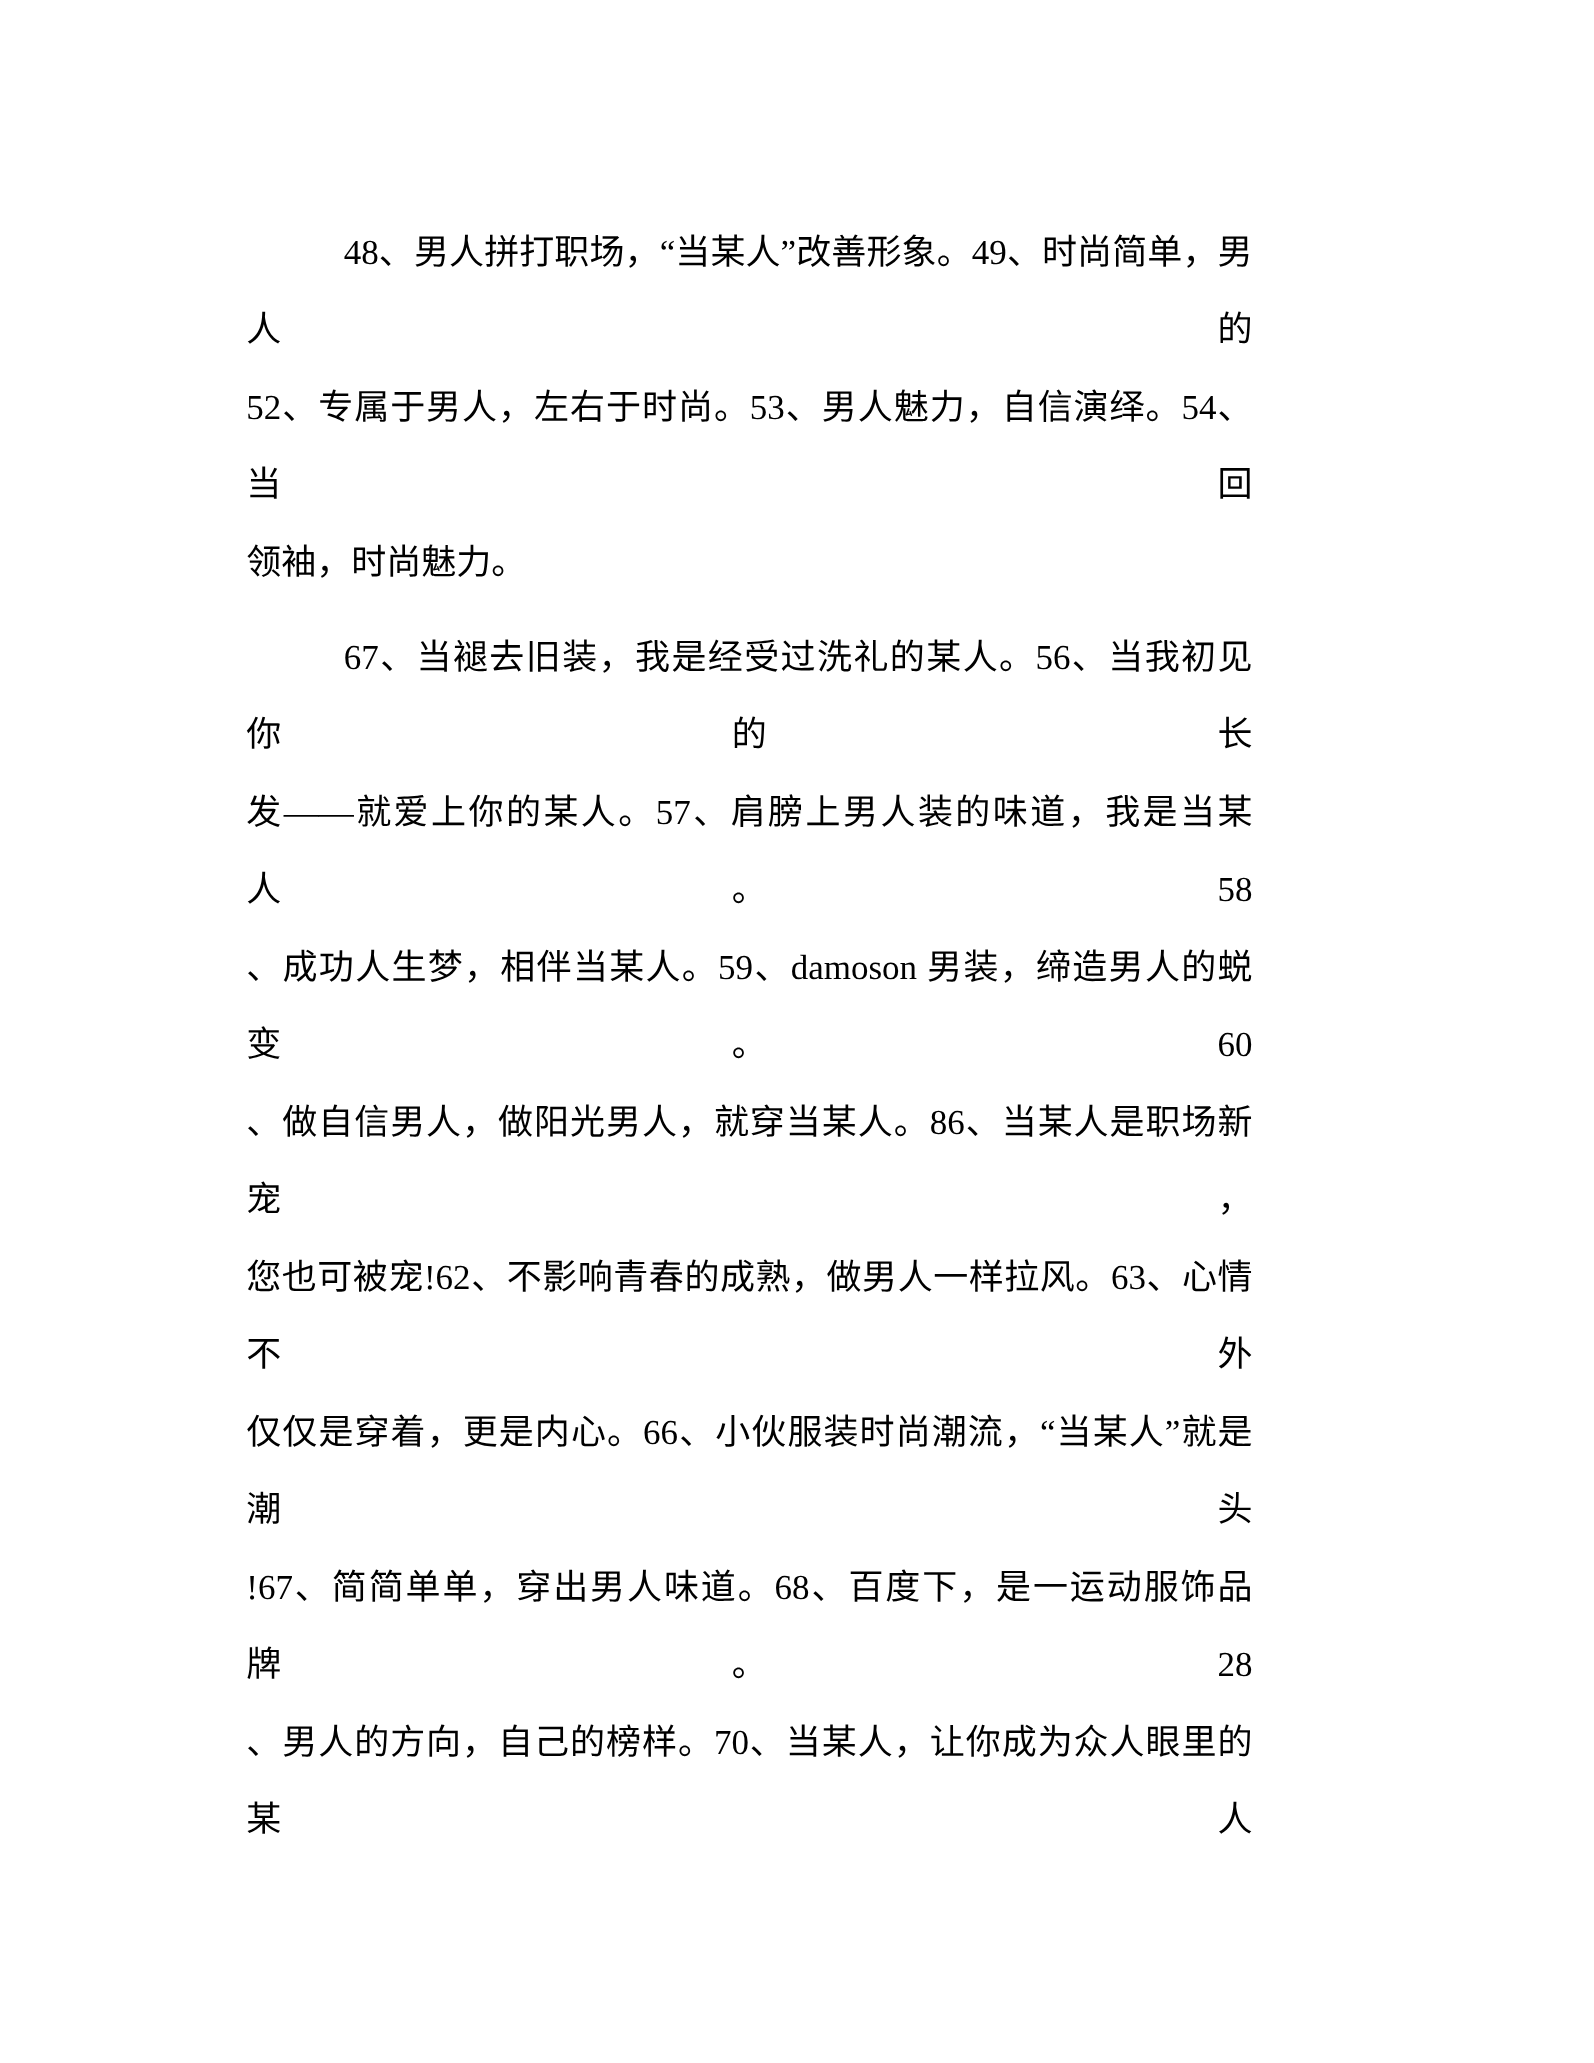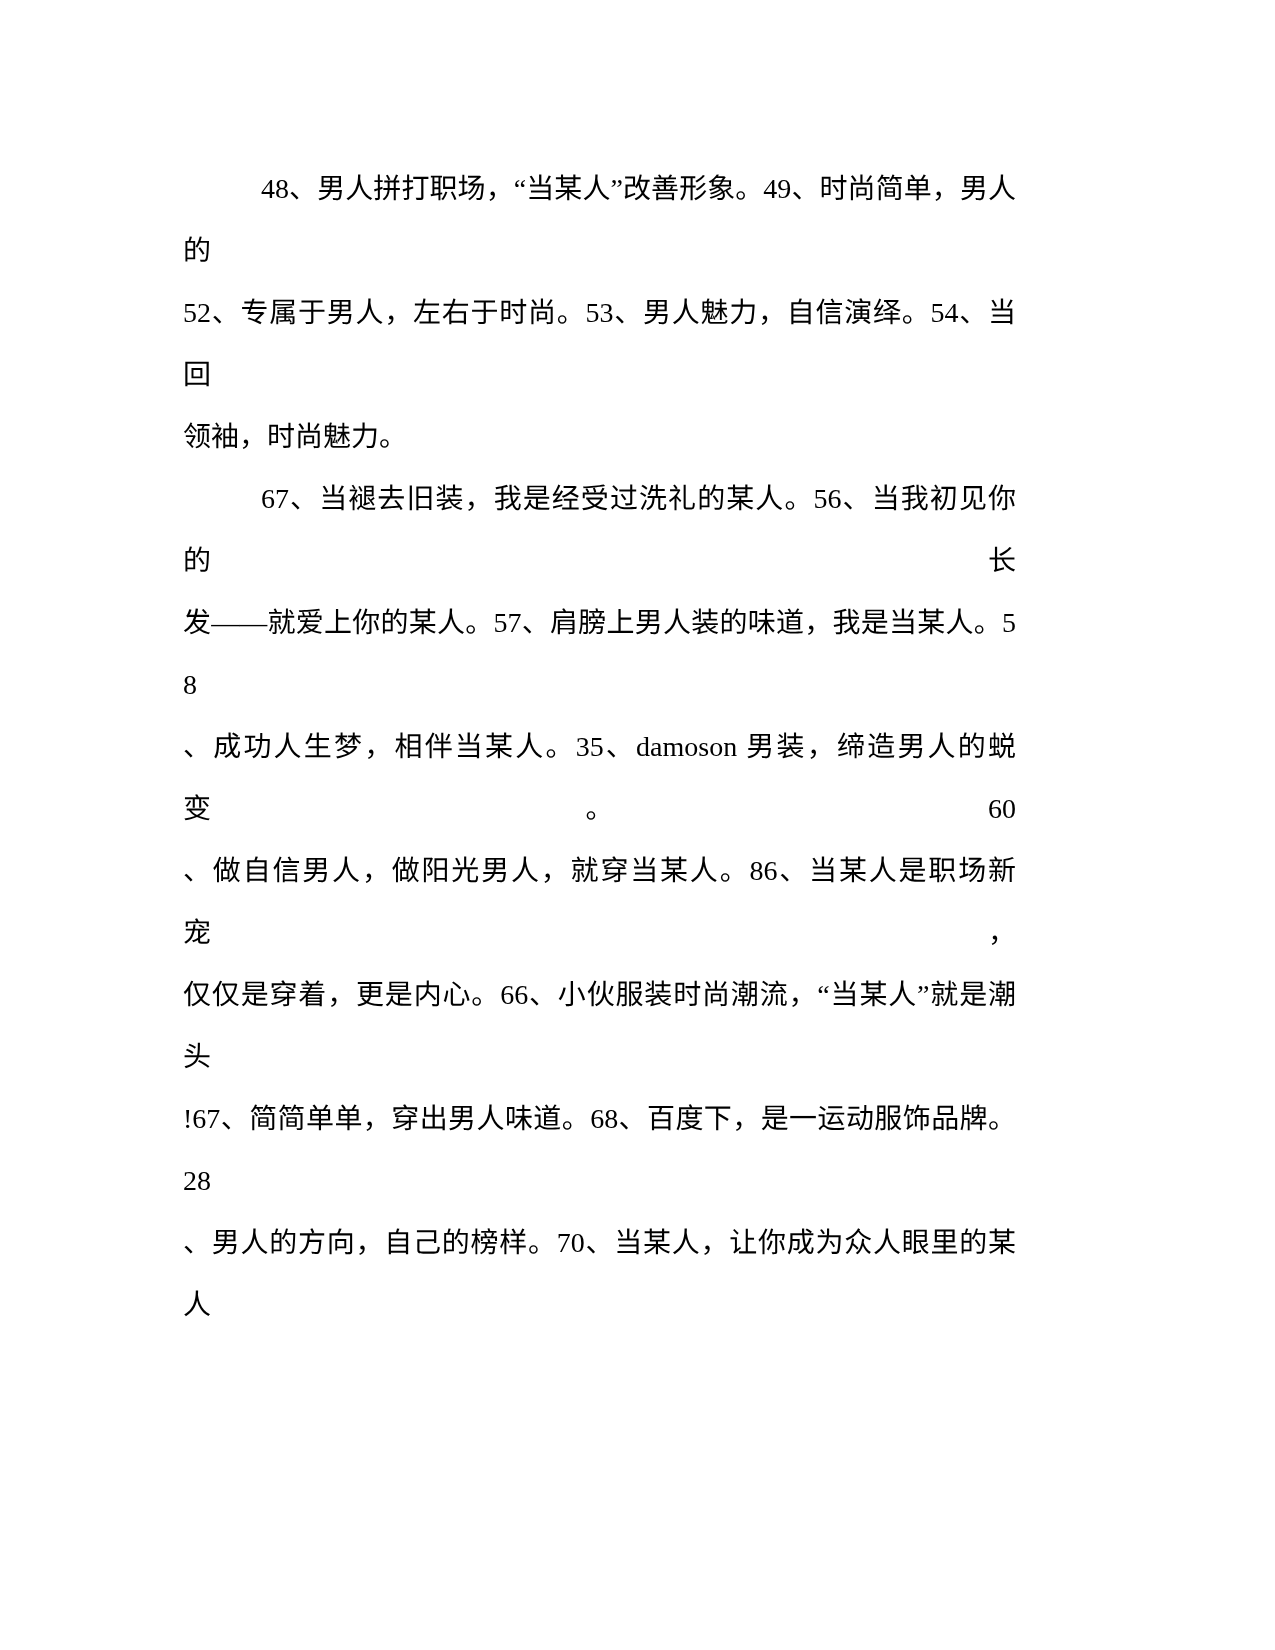--- a/index.html
+++ b/index.html
@@ -19,21 +19,21 @@
     left: 183px;
     top: 158px;
     width: 833px;
     color: #000000;
     font-family: "Liberation Serif", "DejaVu Serif", serif;
     font-size: 28px;
     line-height: 62px;
     word-break: break-all;
   }
   .para {
-    margin: 0;
+    margin: 14px;
     padding: 0;
   }
   .line {
     text-align: justify;
     text-align-last: justify;
     white-space: normal;
   }
   .line.first {
     text-indent: 78px;
   }
@@ -48,20 +48,21 @@
 <div class="page">
   <div class="doc">
       <div class="para">
         <div class="line first">48、男人拼打职场，“当某人”改善形象。49、时尚简单，男人的</div>
         <div class="line">52、专属于男人，左右于时尚。53、男人魅力，自信演绎。54、当回</div>
         <div class="line last">领袖，时尚魅力。</div>
       </div>
       <div class="para">
         <div class="line first">67、当褪去旧装，我是经受过洗礼的某人。56、当我初见你的长</div>
         <div class="line">发——就爱上你的某人。57、肩膀上男人装的味道，我是当某人。58</div>
-        <div class="line">、成功人生梦，相伴当某人。35、damoson 男装，缔造男人的蜕变。60</div>
+        <div class="line">、成功人生梦，相伴当某人。59、damoson 男装，缔造男人的蜕变。60</div>
         <div class="line">、做自信男人，做阳光男人，就穿当某人。86、当某人是职场新宠，</div>
+        <div class="line">您也可被宠!62、不影响青春的成熟，做男人一样拉风。63、心情不外</div>
         <div class="line">仅仅是穿着，更是内心。66、小伙服装时尚潮流，“当某人”就是潮头</div>
         <div class="line">!67、简简单单，穿出男人味道。68、百度下，是一运动服饰品牌。28</div>
         <div class="line">、男人的方向，自己的榜样。70、当某人，让你成为众人眼里的某人</div>
       </div>
     </div>
 </div>
 
 </body></html>

